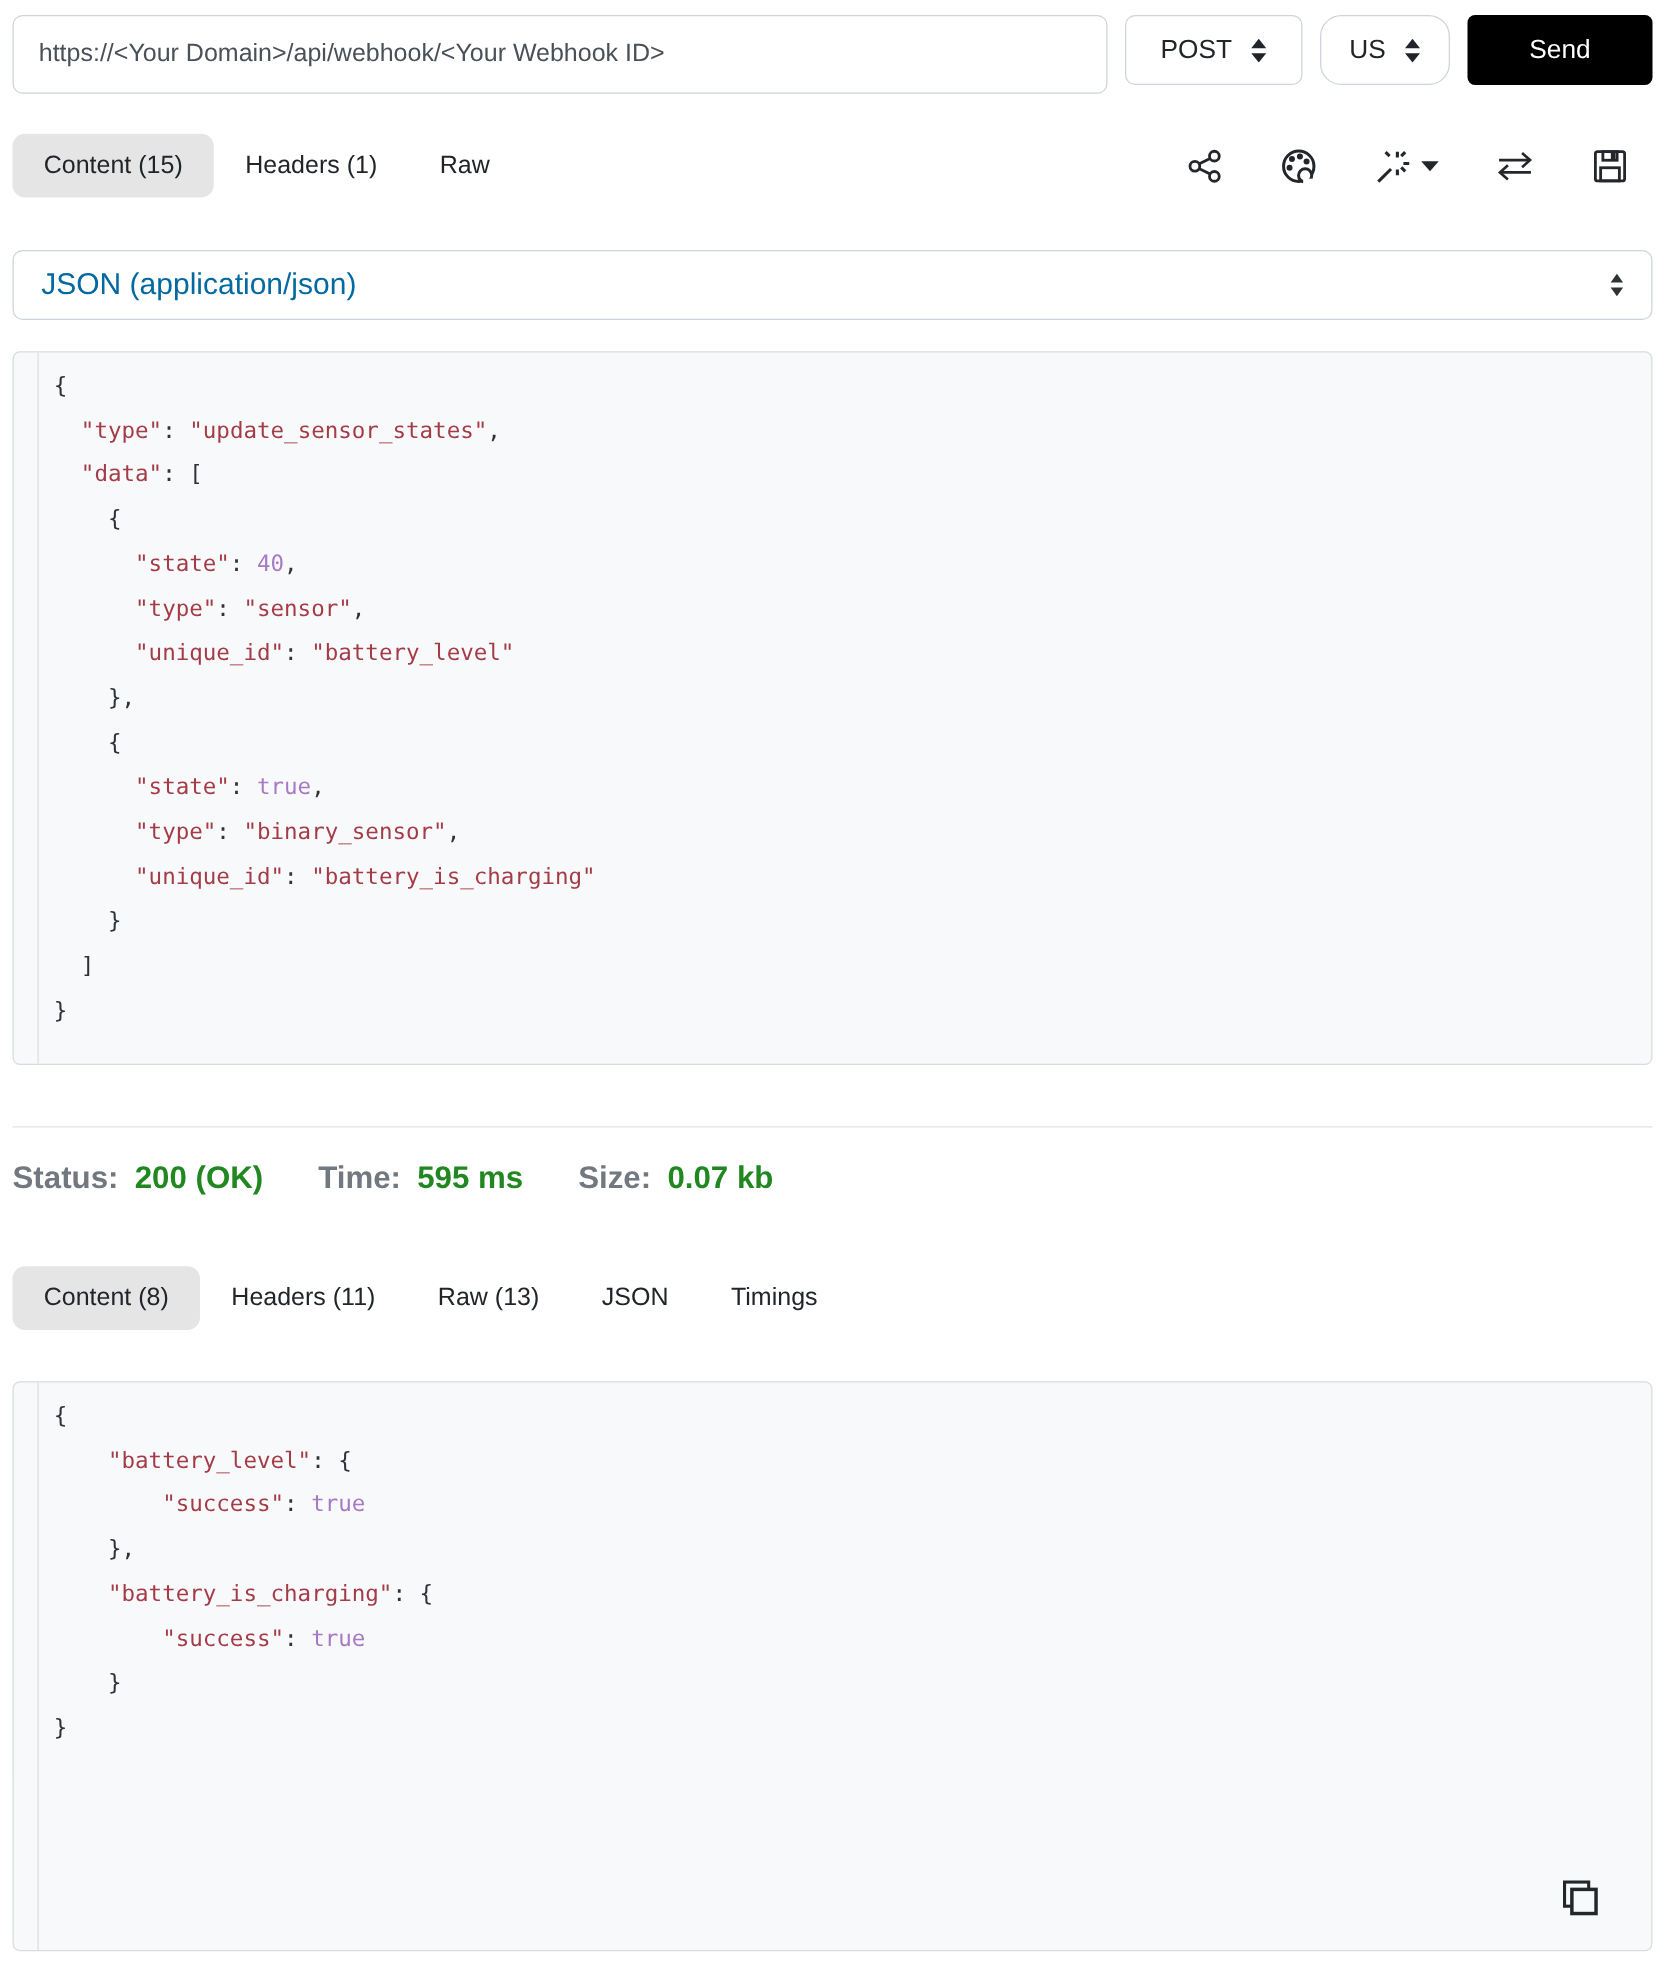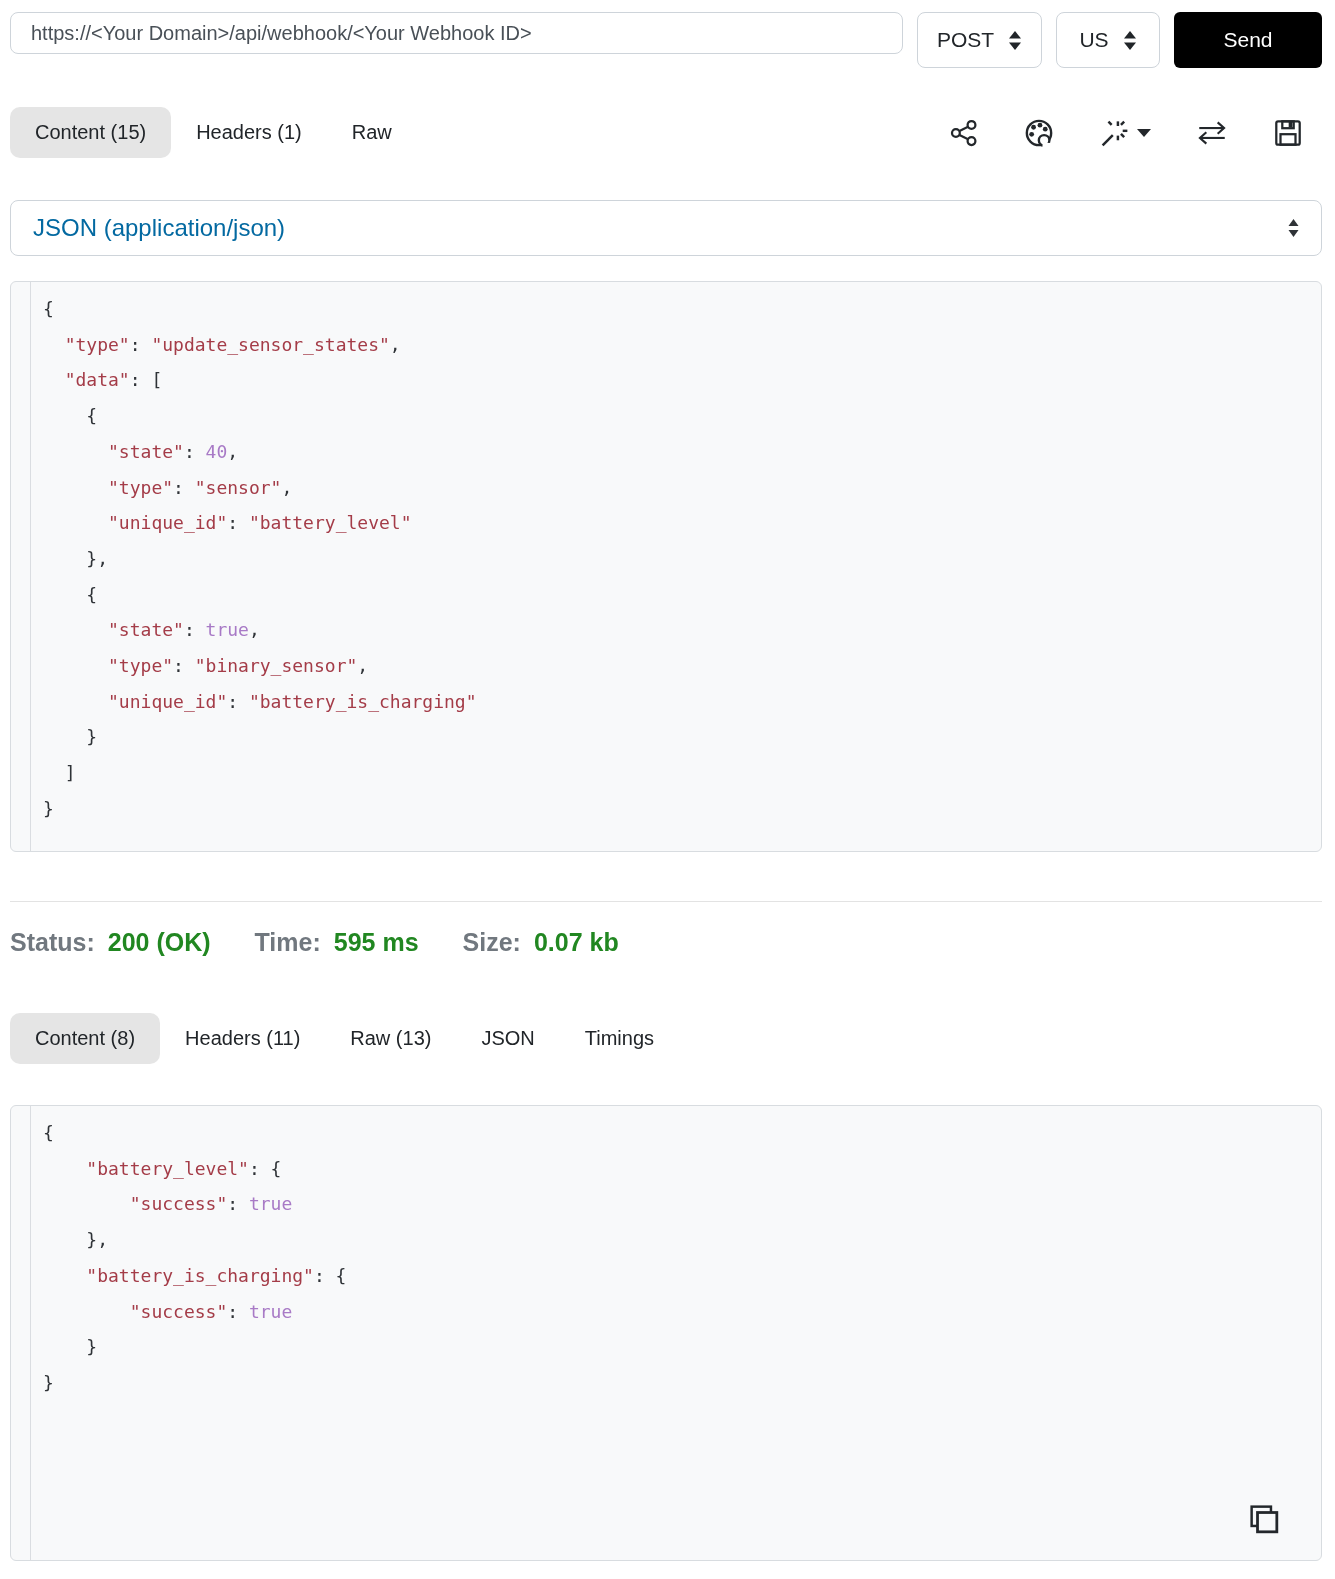--- a/index.html
+++ b/index.html
@@ -15,21 +15,21 @@
   
   .topbar {
     display: flex;
     align-items: stretch;
     gap: 14px;
     padding: 12px 13px 0 10px;
     height: 68px;
   }
   .url-input {
     flex: 1;
-    height: 42px;
+    height: 63px;
     border: 1px solid #ced4da;
     border-radius: 8px;
     padding: 0 20px;
     font-size: 20px;
     font-family: "Liberation Sans", sans-serif;
     color: #495057;
     outline: none;
     background: #fff;
   }
   .pillselect {
@@ -38,22 +38,22 @@
     border-radius: 8px;
     background: #fff;
     display: flex;
     align-items: center;
     justify-content: center;
     gap: 14px;
     font-size: 21px;
     color: #212529;
     cursor: pointer;
   }
-  .method-select { width: 125px; }
-  .region-select { width: 104px; }
+  .method-select { width: 142px; }
+  .region-select { width: 104px; border-radius: 17px; }
   .send-btn {
     width: 148px;
     height: 56px;
     background: #000000;
     border: none;
     border-radius: 6px;
     color: #ffffff;
     font-size: 21px;
     font-family: "Liberation Sans", sans-serif;
     cursor: pointer;

